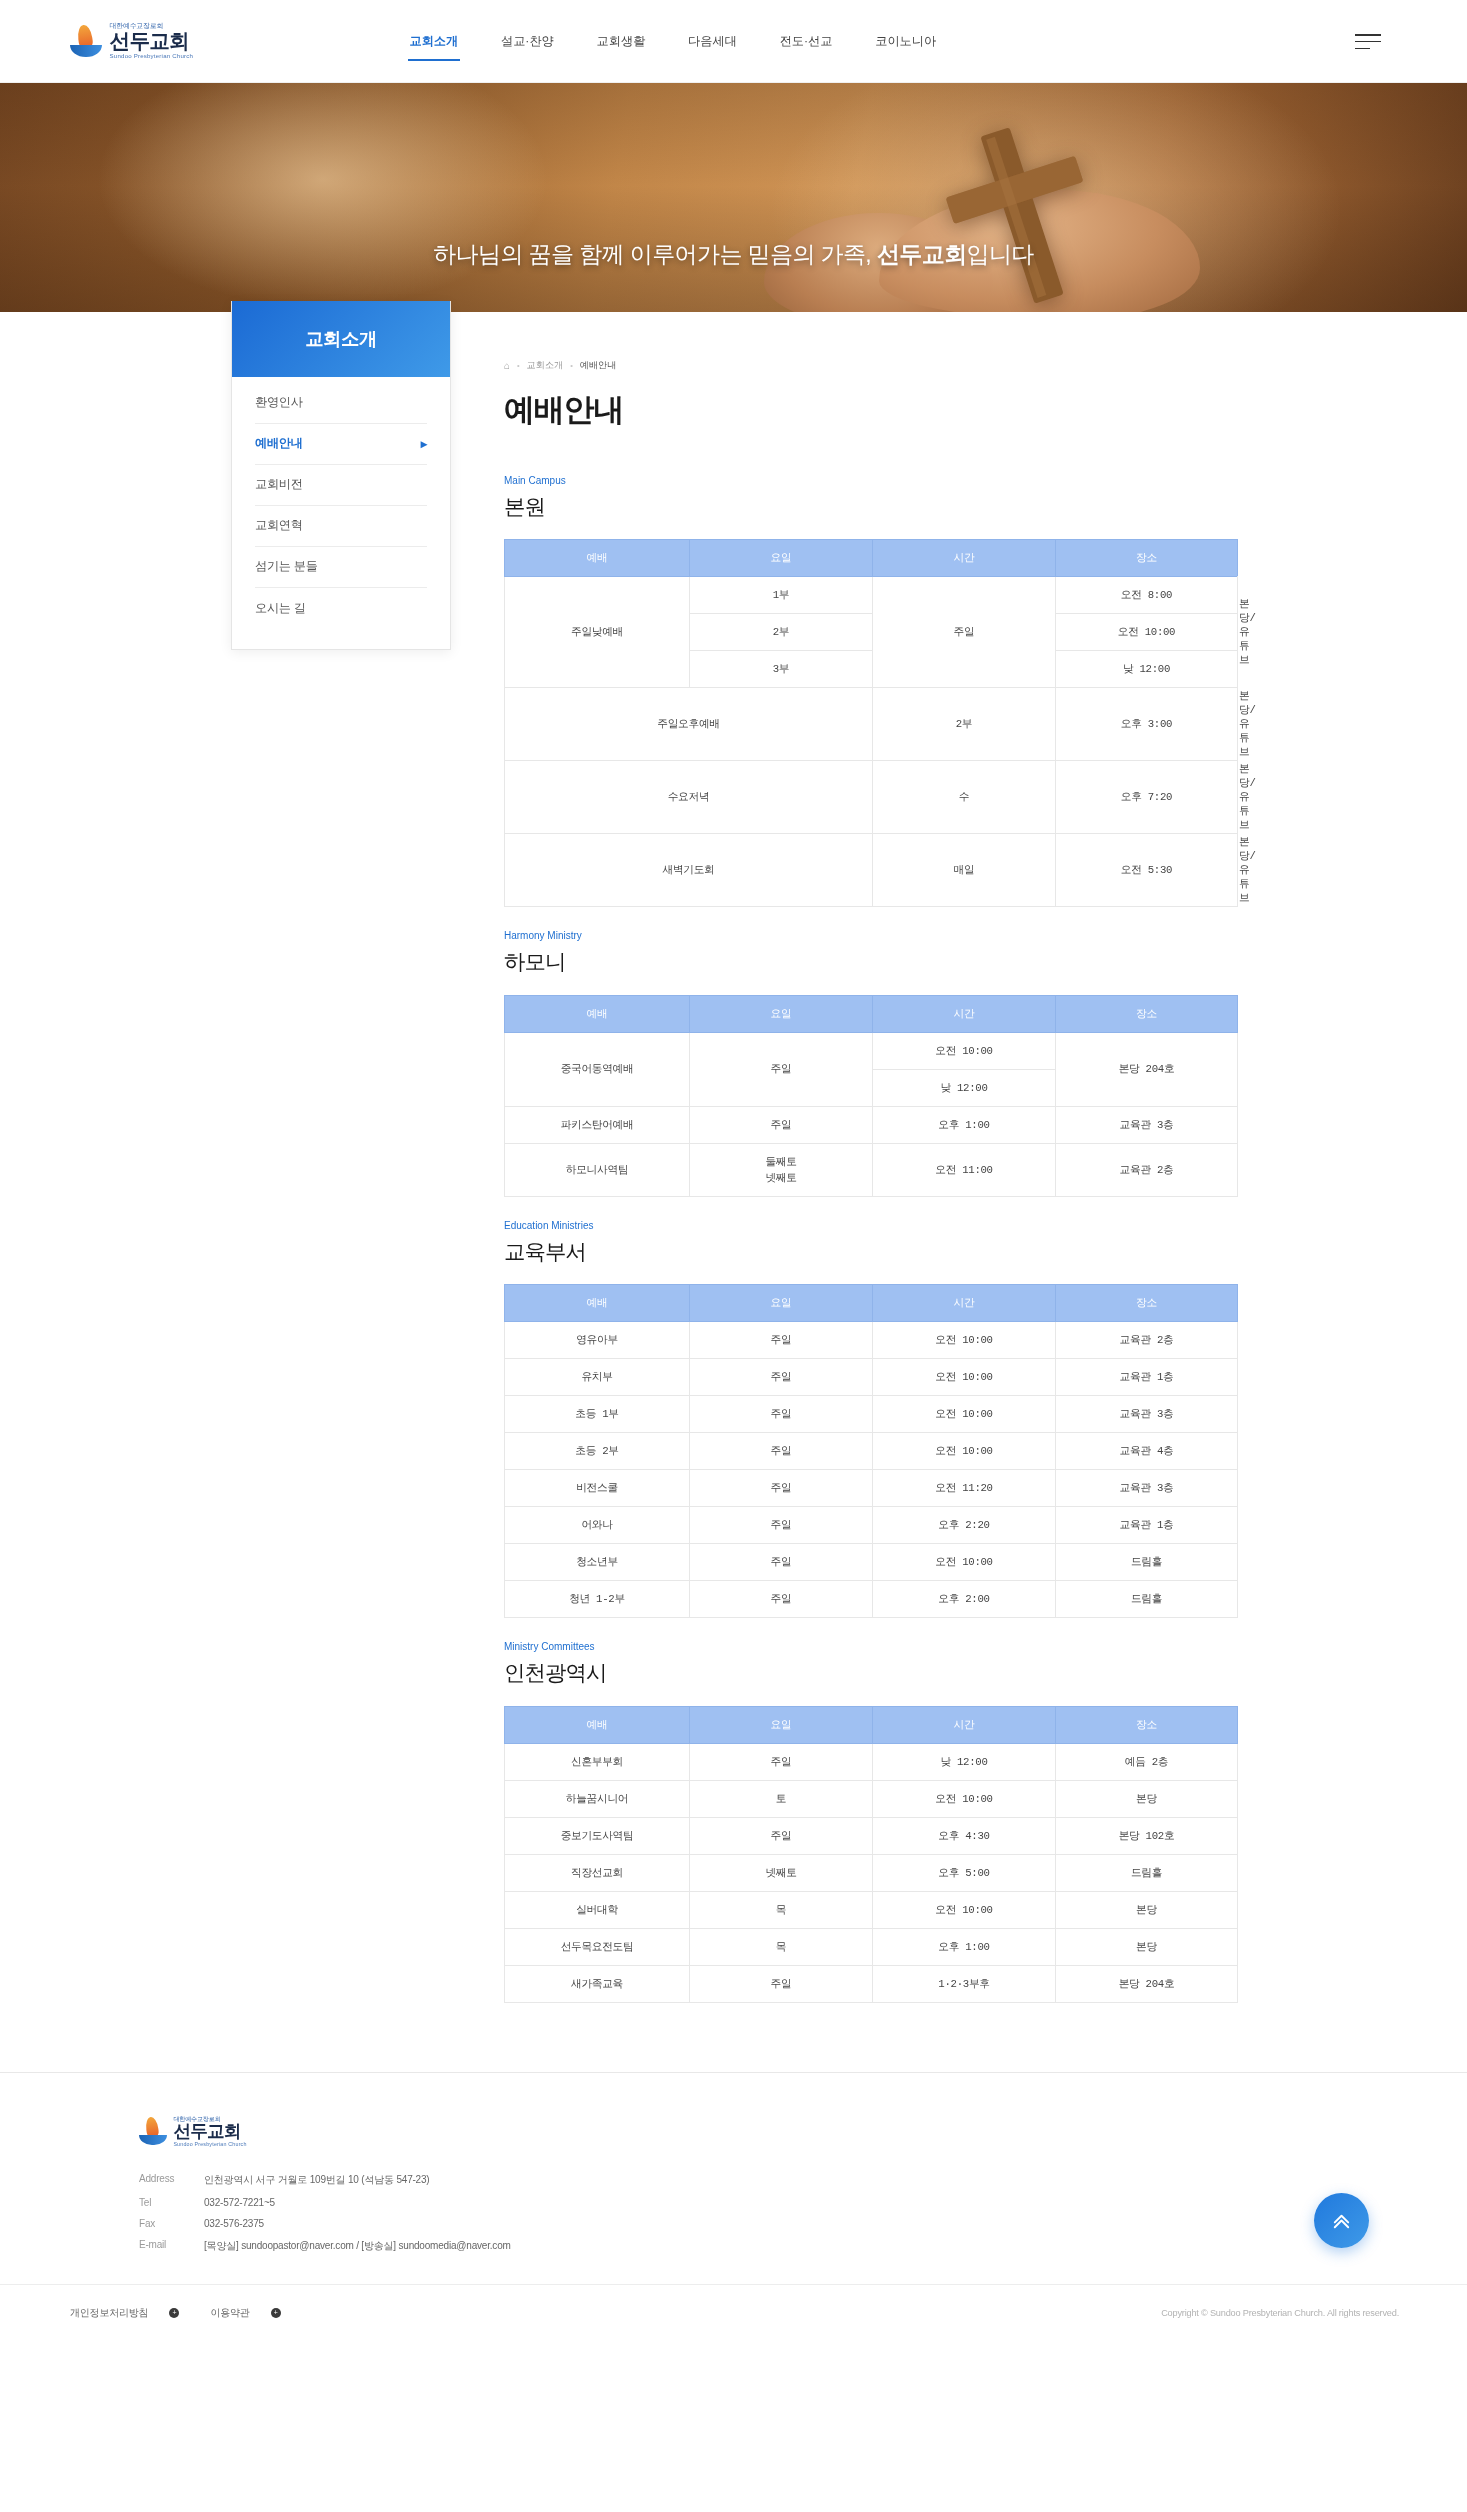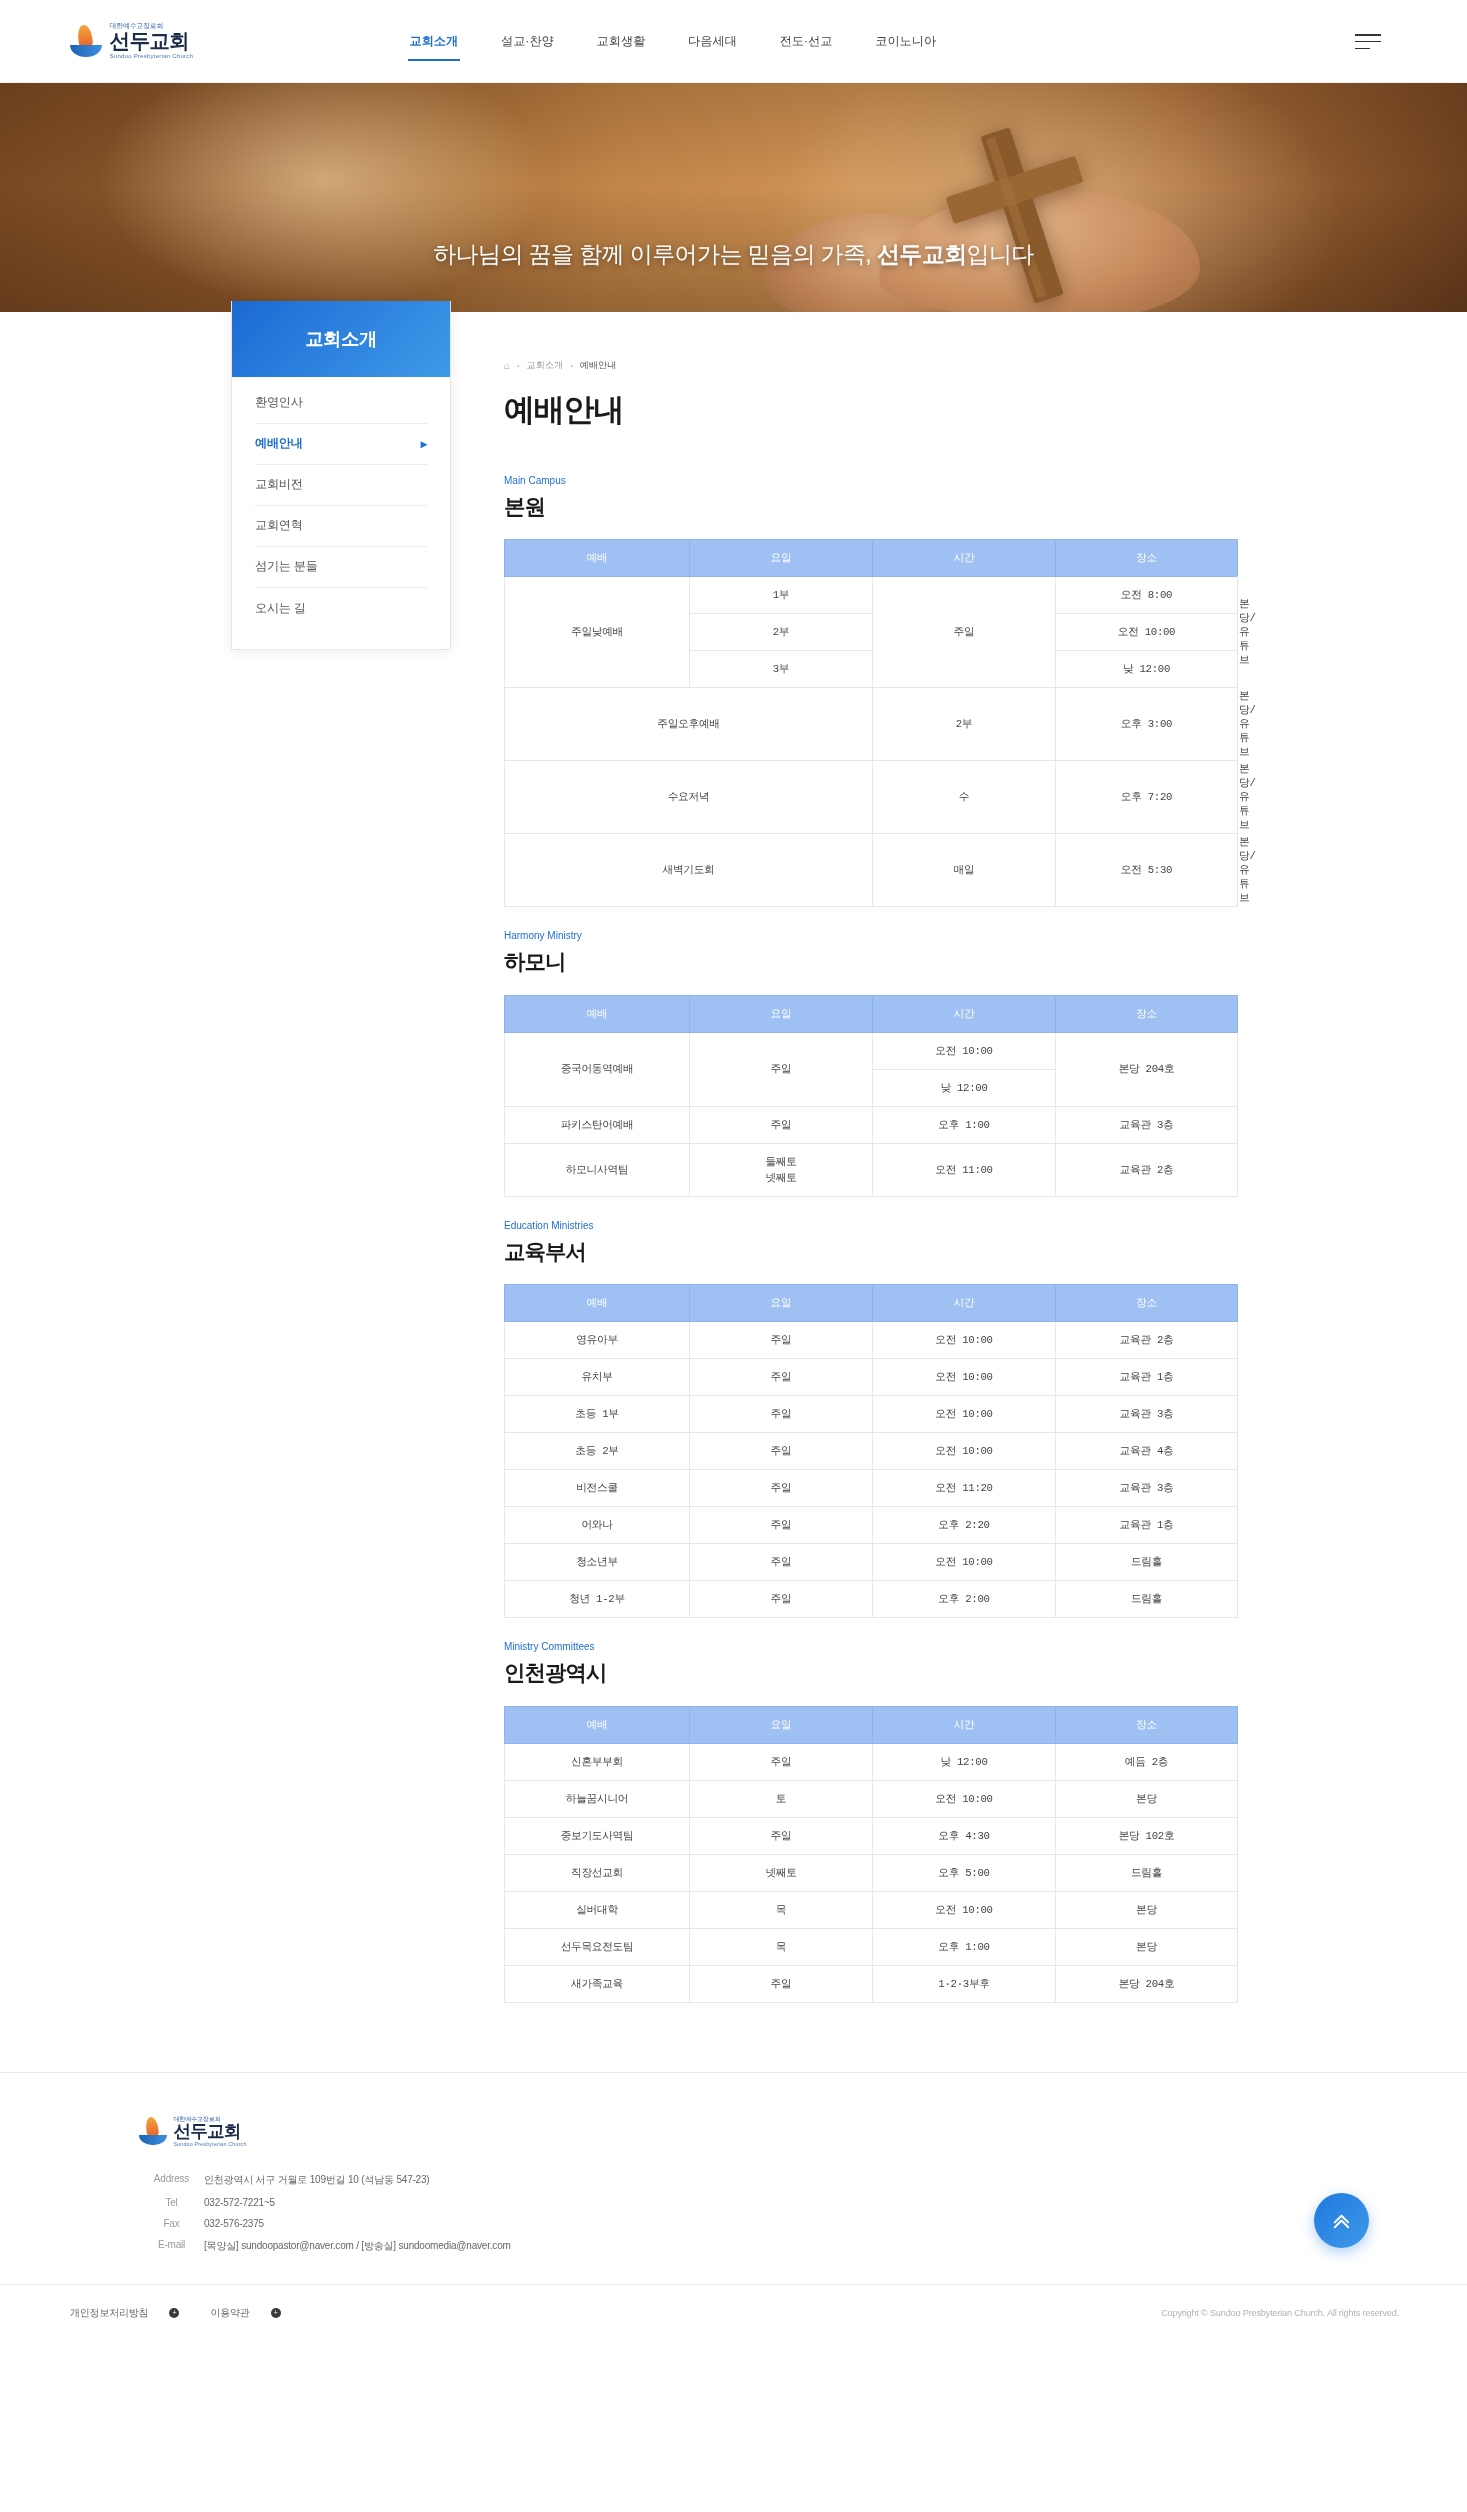--- a/index.html
+++ b/index.html
@@ -121,21 +121,21 @@
   .breadcrumb .home { font-size:10px; color:#9a9a9a; }
   .breadcrumb .sep { color:#c9c9c9; font-size:7.6px; }
   .breadcrumb .cur { color:#555; }
 
   .page-title {
     font-size:31px; font-weight:bold; color:#1a1a1a; letter-spacing:-1.2px; margin:0 0 44px;
   }
 
   .sec { margin-bottom:23px; }
   .sec-eng { font-size:10px; color:#1f6fd0; letter-spacing:0; margin-bottom:6.1px; }
-  .sec-kr { font-size:21.4px; font-weight:bold; color:#1a1a1a; letter-spacing:-0.9px; margin:0 0 18.3px; }
+  .sec-kr { font-size:21.4px; font-weight:normal; color:#1a1a1a; letter-spacing:-0.9px; margin:0 0 18.3px; }
 
   table.sv { border-collapse:collapse; width:734px; table-layout:fixed;font-family:Liberation Mono, monospace; }
   table.sv col.c1 { width:185px; }
   table.sv col.c2 { width:183px; }
   table.sv col.c3 { width:183px; }
   table.sv col.c4 { width:182px; }
   table.sv thead th {
     background:#9fc0f2; color:#ffffff; font-size:10.7px; font-weight:normal;
     height:37px; border:0.8px solid #8fb3ea; letter-spacing:-0.2px;
   }
@@ -150,21 +150,21 @@
   .footer-inner { width:1329px; margin:0 auto; padding-left:70px; }
   .f-logo { display:flex; align-items:center; gap:6.9px; margin-bottom:26px; }
   .f-logo .logo-mark { width:27.5px; height:31px; }
   .f-logo .logo-mark .flame { width:11.5px; height:20px; left:6.9px; }
   .f-logo .logo-mark .wave { width:27.5px; height:10.7px; }
   .f-logo .kr-small { font-size:6.1px; }
   .f-logo .kr-big { font-size:17.6px; }
   .f-logo .en { font-size:5.3px; }
 
   .f-rows { font-size:10px; color:#777; }
-  .f-row { display:flex; margin-bottom:10px;text-align:center; }
+  .f-row { display:flex; margin-bottom:10px; }
   .f-row .lb { width:65px; color:#9a9a9a; letter-spacing:-0.2px; }
   .f-row .vl { color:#666; letter-spacing:-0.2px; }
 
   .f-bottom {
     margin-top:31px; border-top:0.8px solid #ededed; height:57px;
     display:flex; align-items:center;
   }
   .f-bottom-inner { width:1329px; margin:0 auto; padding-left:70px; display:flex; align-items:center; width:100%; }
   .f-links { display:flex; gap:31px; font-size:10px; color:#666; }
   .f-link { display:flex; align-items:center; gap:21px; cursor:pointer; letter-spacing:-0.2px; }

